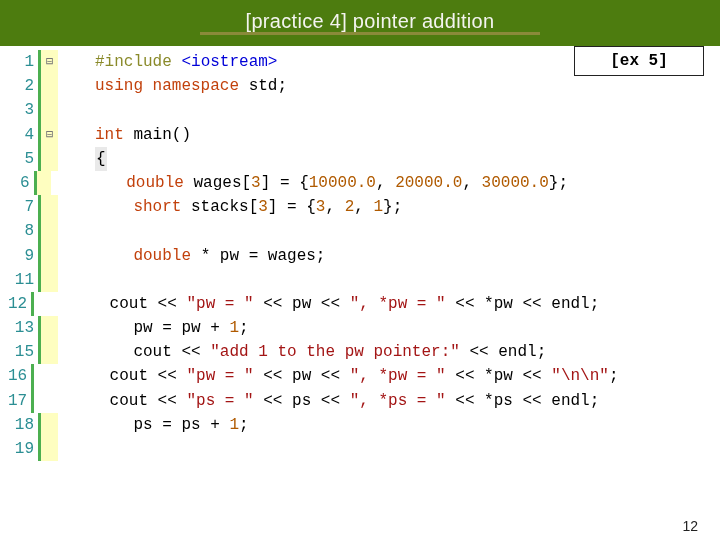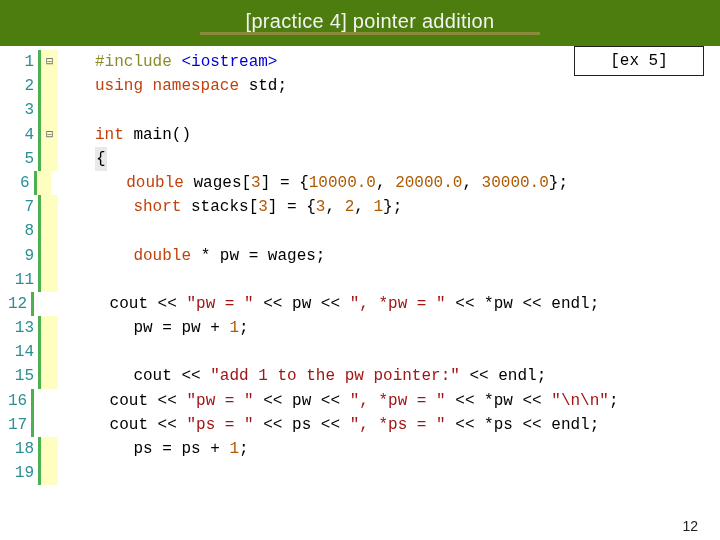--- a/index.html
+++ b/index.html
@@ -34,21 +34,21 @@
   .ex-badge {
     position: absolute;
     top: 46px;
     right: 16px;
     width: 130px;
     height: 30px;
     border: 1px solid #222;
     background: #fff;
     text-align: center;
     font-family: "Courier New", monospace;
-    font-weight: normal;
+    font-weight: bold;
     font-size: 16px;
     line-height: 28px;
   }
   .code-area {
     position: absolute;
     top: 50px;
     left: 8px;
     width: 560px;
   }
   .row {
@@ -114,21 +114,20 @@
     <div class="row"><div class="gutter-num">3</div><div class="gutter-mark plain"></div><div class="code"></div></div>
     <div class="row"><div class="gutter-num">4</div><div class="gutter-mark plain">⊟</div><div class="code"><span class="kw">int </span><span class="id">main</span><span class="sym">()</span></div></div>
     <div class="row"><div class="gutter-num">5</div><div class="gutter-mark plain"></div><div class="code"><span class="bg-gray sym">{</span><span class="sym"></span></div></div>
     <div class="row"><div class="gutter-num">6</div><div class="gutter-mark plain"></div><div class="code"><span class="sym">    </span><span class="kw">double </span><span class="id">wages</span><span class="sym">[</span><span class="num">3</span><span class="sym">] = {</span><span class="num">10000.0</span><span class="sym">, </span><span class="num">20000.0</span><span class="sym">, </span><span class="num">30000.0</span><span class="sym">};</span></div></div>
     <div class="row"><div class="gutter-num">7</div><div class="gutter-mark plain"></div><div class="code"><span class="sym">    </span><span class="kw">short </span><span class="id">stacks</span><span class="sym">[</span><span class="num">3</span><span class="sym">] = {</span><span class="num">3</span><span class="sym">, </span><span class="num">2</span><span class="sym">, </span><span class="num">1</span><span class="sym">};</span></div></div>
     <div class="row"><div class="gutter-num">8</div><div class="gutter-mark plain"></div><div class="code"></div></div>
     <div class="row"><div class="gutter-num">9</div><div class="gutter-mark plain"></div><div class="code"><span class="sym">    </span><span class="kw">double </span><span class="sym">* </span><span class="id">pw</span><span class="sym"> = </span><span class="id">wages</span><span class="sym">;</span></div></div>
     <div class="row"><div class="gutter-num">11</div><div class="gutter-mark plain"></div><div class="code"></div></div>
     <div class="row"><div class="gutter-num">12</div><div class="gutter-mark plain"></div><div class="code"><span class="sym">    </span><span class="id">cout</span><span class="sym"> &lt;&lt; </span><span class="str">"pw = "</span><span class="sym"> &lt;&lt; </span><span class="id">pw</span><span class="sym"> &lt;&lt; </span><span class="str">", *pw = "</span><span class="sym"> &lt;&lt; *</span><span class="id">pw</span><span class="sym"> &lt;&lt; </span><span class="id">endl</span><span class="sym">;</span></div></div>
     <div class="row"><div class="gutter-num">13</div><div class="gutter-mark plain"></div><div class="code"><span class="sym">    </span><span class="id">pw</span><span class="sym"> = </span><span class="id">pw</span><span class="sym"> + </span><span class="num">1</span><span class="sym">;</span></div></div>
-    <div class="row"><div class="gutter-num">14</div><div class="gutter-mark plain"></div><div class="code"></div></div>
     <div class="row"><div class="gutter-num">15</div><div class="gutter-mark plain"></div><div class="code"><span class="sym">    </span><span class="id">cout</span><span class="sym"> &lt;&lt; </span><span class="str">"add 1 to the pw pointer:"</span><span class="sym"> &lt;&lt; </span><span class="id">endl</span><span class="sym">;</span></div></div>
     <div class="row"><div class="gutter-num">16</div><div class="gutter-mark plain"></div><div class="code"><span class="sym">    </span><span class="id">cout</span><span class="sym"> &lt;&lt; </span><span class="str">"pw = "</span><span class="sym"> &lt;&lt; </span><span class="id">pw</span><span class="sym"> &lt;&lt; </span><span class="str">", *pw = "</span><span class="sym"> &lt;&lt; *</span><span class="id">pw</span><span class="sym"> &lt;&lt; </span><span class="str">"\n\n"</span><span class="sym">;</span></div></div>
     <div class="row"><div class="gutter-num">17</div><div class="gutter-mark plain"></div><div class="code"><span class="sym">    </span><span class="id">cout</span><span class="sym"> &lt;&lt; </span><span class="str">"ps = "</span><span class="sym"> &lt;&lt; </span><span class="id">ps</span><span class="sym"> &lt;&lt; </span><span class="str">", *ps = "</span><span class="sym"> &lt;&lt; *</span><span class="id">ps</span><span class="sym"> &lt;&lt; </span><span class="id">endl</span><span class="sym">;</span></div></div>
     <div class="row"><div class="gutter-num">18</div><div class="gutter-mark plain"></div><div class="code"><span class="sym">    </span><span class="id">ps</span><span class="sym"> = </span><span class="id">ps</span><span class="sym"> + </span><span class="num">1</span><span class="sym">;</span></div></div>
     <div class="row"><div class="gutter-num">19</div><div class="gutter-mark plain"></div><div class="code"></div></div>
   </div>
 
 <div class="page-num">12</div>
 
 </body></html>

